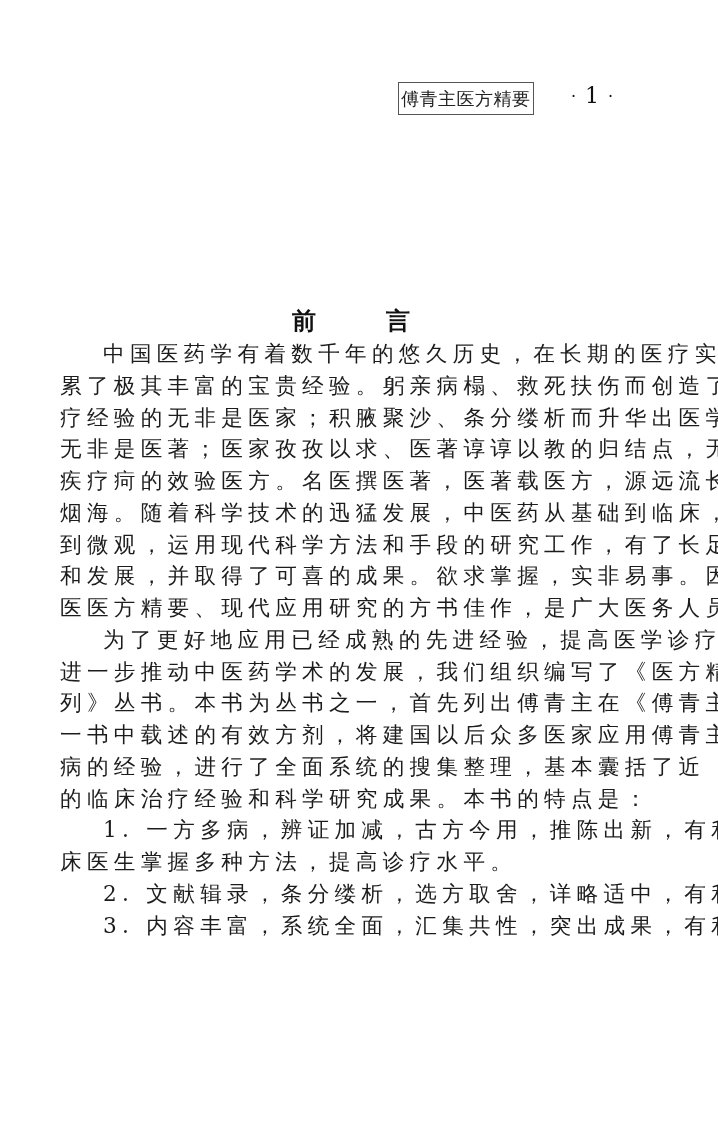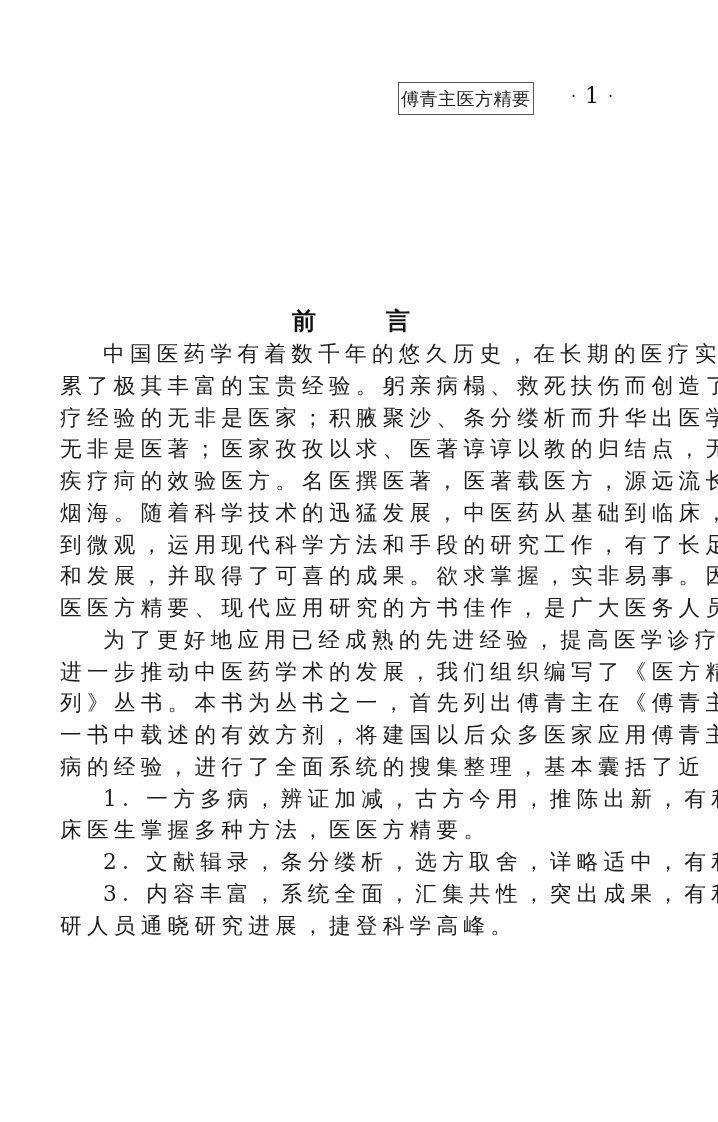--- a/index.html
+++ b/index.html
@@ -48,28 +48,28 @@
     <span class="line">和发展，并取得了可喜的成果。欲求掌握，实非易事。因此，名</span>
     <span class="line">医医方精要、现代应用研究的方书佳作，是广大医务人员的渴望</span>
   </div>
 
   <div>
     <span class="line" style="padding-left:43px">为了更好地应用已经成熟的先进经验，提高医学诊疗水平，</span>
     <span class="line">进一步推动中医药学术的发展，我们组织编写了《医方精要系</span>
     <span class="line">列》丛书。本书为丛书之一，首先列出傅青主在《傅青主女科》</span>
     <span class="line">一书中载述的有效方剂，将建国以后众多医家应用傅青主医方治</span>
     <span class="line">病的经验，进行了全面系统的搜集整理，基本囊括了近 50 年来</span>
+    <span class="line">的临床治疗经验和科学研究成果。本书的特点是：</span>
   </div>
 
   <div>
     <span class="line" style="padding-left:43px">1. 一方多病，辨证加减，古方今用，推陈出新，有利于临</span>
-    <span class="line">床医生掌握多种方法，医医方精要。</span>
+    <span class="line">床医生掌握多种方法，提高诊疗水平。</span>
   </div>
 
   <div>
     <span class="line" style="padding-left:43px">2. 文献辑录，条分缕析，选方取舍，详略适中，有利于教</span>
   </div>
 
   <div>
     <span class="line" style="padding-left:43px">3. 内容丰富，系统全面，汇集共性，突出成果，有利于科</span>
-    <span class="line">研人员通晓研究进展，捷登科学高峰。</span>
   </div>
 </div>
 
 </body></html>

